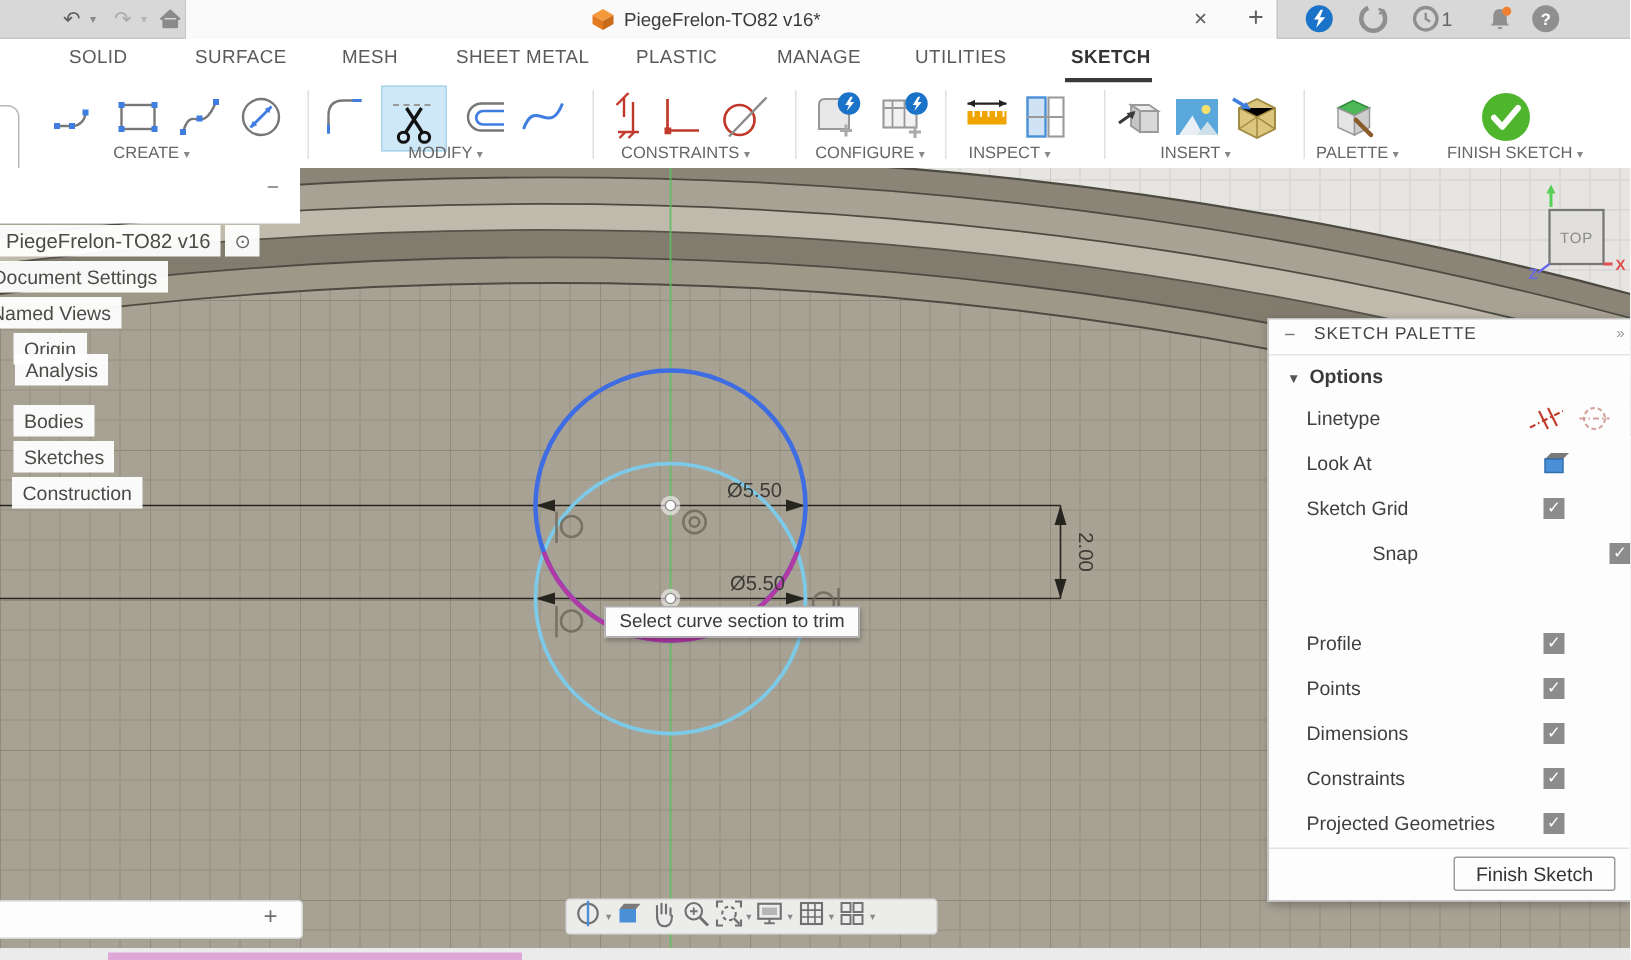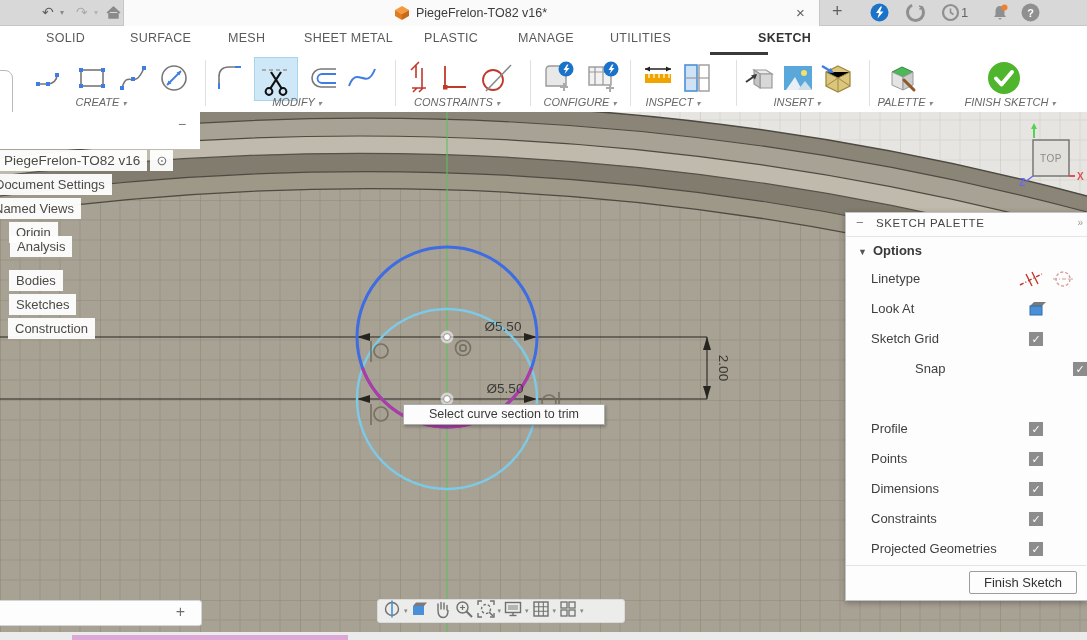--- a/index.html
+++ b/index.html
@@ -3,46 +3,46 @@
 <meta charset="utf-8">
 <style>
   html,body{margin:0;padding:0;background:#fff;}
   #app{position:relative;width:1087px;height:640px;overflow:hidden;
        font-family:"Liberation Sans",sans-serif;background:#fff;}
   .abs{position:absolute;}
   
   #topbar{left:0;top:0;width:1087px;height:25px;background:#d8d8d8;border-bottom:1px solid #c6c6c6;}
   .tb-ic{color:#5f5f5f;font-size:14px;line-height:25px;}
   .tb-caret{color:#8a8a8a;font-size:8px;line-height:25px;}
-  #doc-tab{left:123px;top:0;width:695px;height:26px;background:#fafafa;border-left:1px solid #c6c6c6;border-right:1px solid #c6c6c6;}
+  #doc-tab{left:123px;top:0;width:695px;height:26px;background:#fafafa;border-left:1px solid #c6c6c6;border-right:1px solid #c6c6c6;padding-left:32px;}
   #doc-title{color:#3c3c3c;font-size:12.5px;line-height:26px;}
   #avatar{width:24px;height:24px;border-radius:50%;background:#fff;border:1.5px solid #b3b3b3;
           color:#555;font-size:10.5px;font-weight:bold;text-align:center;line-height:24px;box-sizing:border-box;margin-left:44px;}
   
   #tabsrow{left:0;top:26px;width:1087px;height:29px;background:#fff;}
   .rtab{position:absolute;top:5px;font-size:12.5px;color:#5a5a5a;letter-spacing:.3px;cursor:default;}
   .rtab.active{color:#333;font-weight:bold;}
   #tab-underline{left:710px;top:26px;width:58px;height:3px;background:#3a3a3a;}
   
   #ribbon{left:0;top:55px;width:1087px;height:57px;background:#fff;border-bottom:1px solid #dcdcdc;}
   .rsep{position:absolute;top:5px;width:1px;height:46px;background:#e0e0e0;}
-  .glabel{position:absolute;top:41px;font-size:11px;color:#666;text-align:center;width:150px;font-style:italic;}
+  .glabel{position:absolute;top:41px;font-size:11px;color:#666;text-align:center;width:150px;}
   .gcaret{font-size:8px;color:#888;}
   .ric{position:absolute;top:5px;width:36px;height:36px;}
   #trim-hl{left:254px;top:2px;width:44px;height:44px;background:#cfe8f8;border:1px solid #abd4ec;box-sizing:border-box;}
   
   #canvas{left:0;top:112px;width:1087px;height:528px;}
   
   #browser-head{left:0;top:112px;width:200px;height:37px;background:#fff;}
   #browser-min{left:172px;top:114px;width:20px;height:20px;color:#777;font-size:14px;text-align:center;line-height:20px;}
   .brow{position:absolute;height:21px;display:flex;gap:3px;}
   .blabel{background:rgba(255,255,255,.95);color:#4c4a46;font-size:13px;line-height:21px;padding:0 7px;white-space:nowrap;}
   .bicon{background:rgba(255,255,255,.95);width:23px;height:21px;color:#666;font-size:13px;text-align:center;line-height:21px;}
   
-  #tooltip{left:403px;top:404px;width:202px;height:21px;background:#fcfcfc;border:1px solid #adadad;
+  #tooltip{left:403px;top:404px;width:170px;height:21px;background:#fcfcfc;border:1px solid #adadad;
            box-sizing:border-box;color:#3a3a3a;font-size:12.5px;text-align:center;line-height:19px;
            box-shadow:1px 2px 3px rgba(0,0,0,.25);}
   
   #palette{left:845px;top:212px;width:242px;height:389px;background:#fdfdfd;border:1px solid #c3c3c3;
            border-right:none;box-sizing:border-box;box-shadow:0 2px 6px rgba(0,0,0,.3);}
   #pal-head{position:relative;height:23px;border-bottom:1px solid #e6e6e6;}
   #pal-title{position:absolute;left:30px;top:4px;font-size:11.5px;color:#444;letter-spacing:.6px;}
   #pal-min{position:absolute;left:10px;top:2px;color:#777;font-size:13px;}
   #pal-expand{position:absolute;right:4px;top:4px;color:#999;font-size:10px;}
   #pal-options{position:absolute;left:12px;top:30px;font-size:13px;font-weight:bold;color:#3a3a3a;}
@@ -133,21 +133,21 @@
   </div>
 
   <div class="abs" id="tabsrow">
     <span class="rtab" style="left:46px;">SOLID</span>
     <span class="rtab" style="left:130px;">SURFACE</span>
     <span class="rtab" style="left:228px;">MESH</span>
     <span class="rtab" style="left:304px;">SHEET METAL</span>
     <span class="rtab" style="left:424px;">PLASTIC</span>
     <span class="rtab" style="left:518px;">MANAGE</span>
     <span class="rtab" style="left:610px;">UTILITIES</span>
-    <span class="rtab active" style="left:714px;margin-left:44px;">SKETCH</span>
+    <span class="rtab active" style="left:714px;">SKETCH</span>
     <div class="abs" id="tab-underline"></div>
   </div>
 
   <div class="abs" id="ribbon">
 
     <span class="ric" style="left:32px;">
       <svg width="36" height="36" viewBox="0 0 36 36">
           <path d="M6,24 H16 M16,24 a9,9 0 0 0 9,-9" fill="none" stroke="#777" stroke-width="1.6"></path>
           <rect x="4" y="22" width="4" height="4" fill="#3f7de0"></rect>
           <rect x="14" y="22" width="4" height="4" fill="#3f7de0"></rect>

